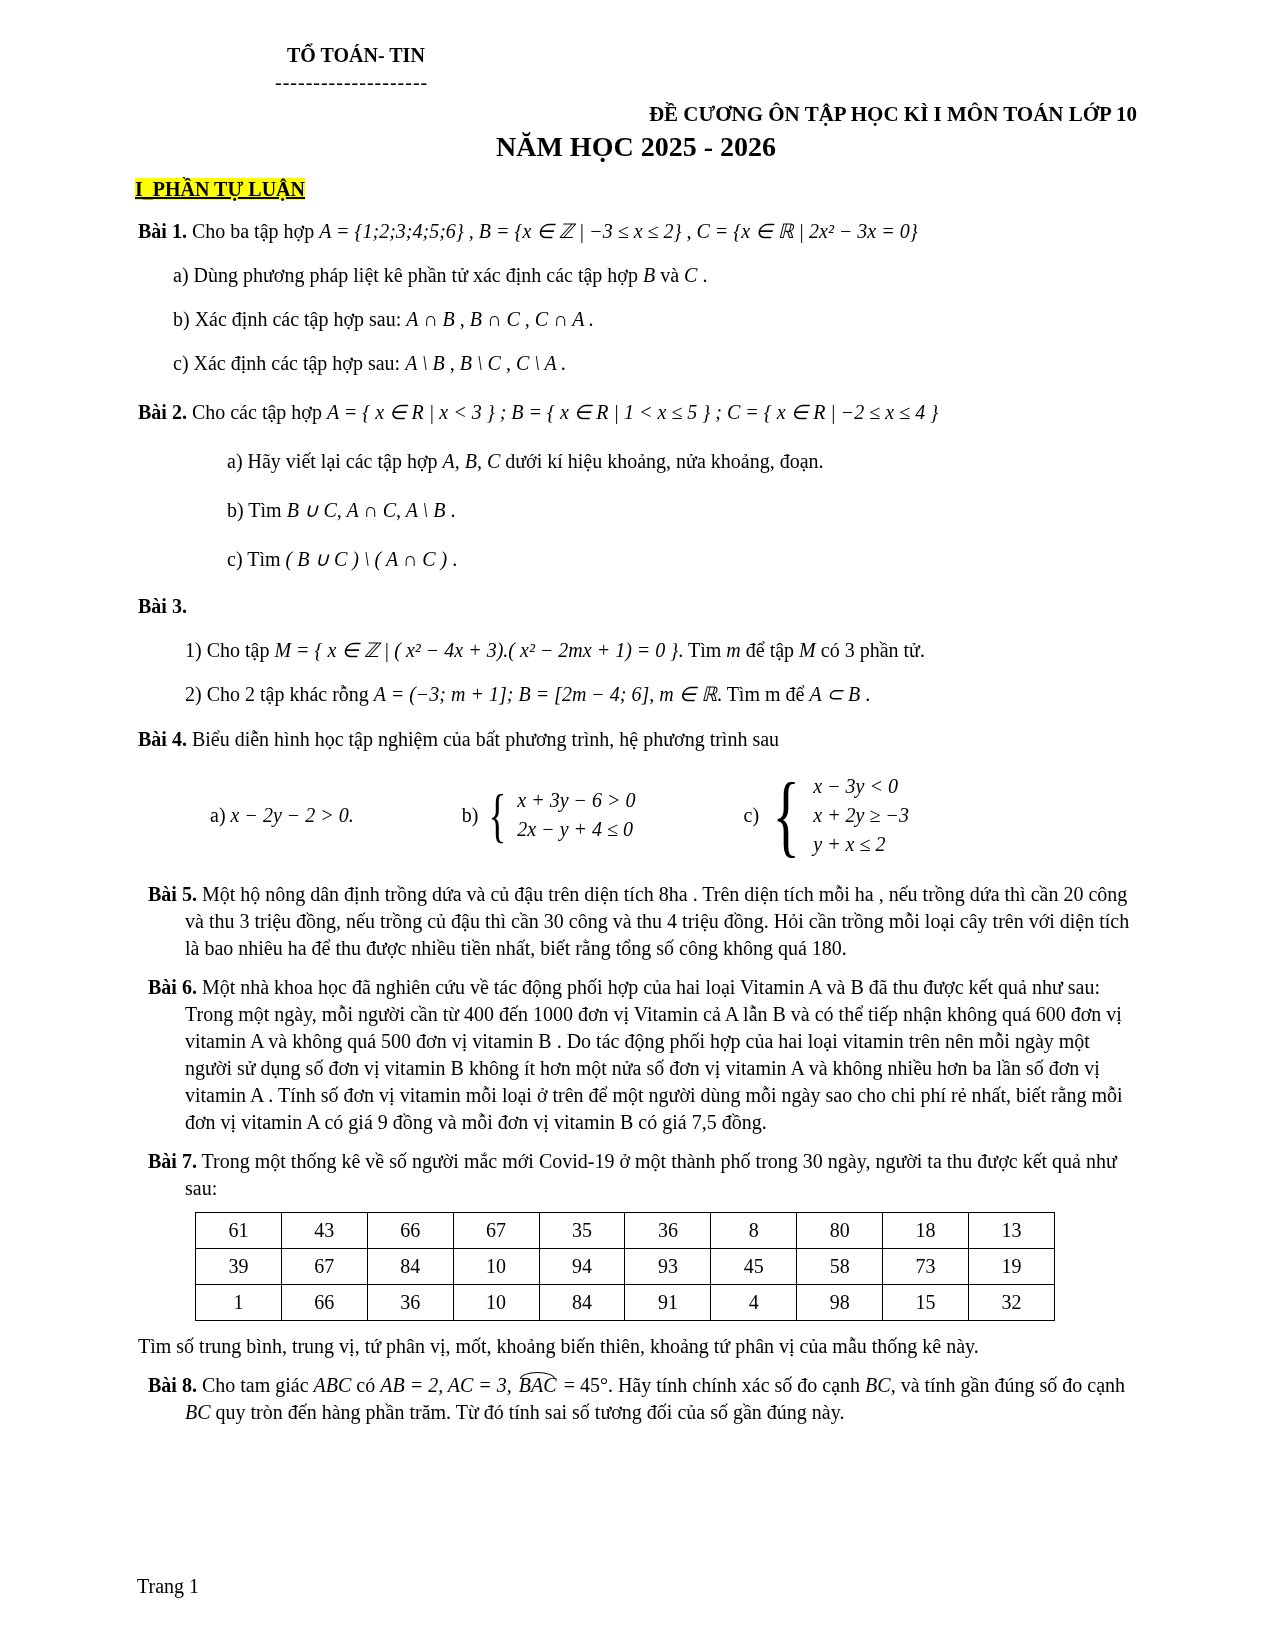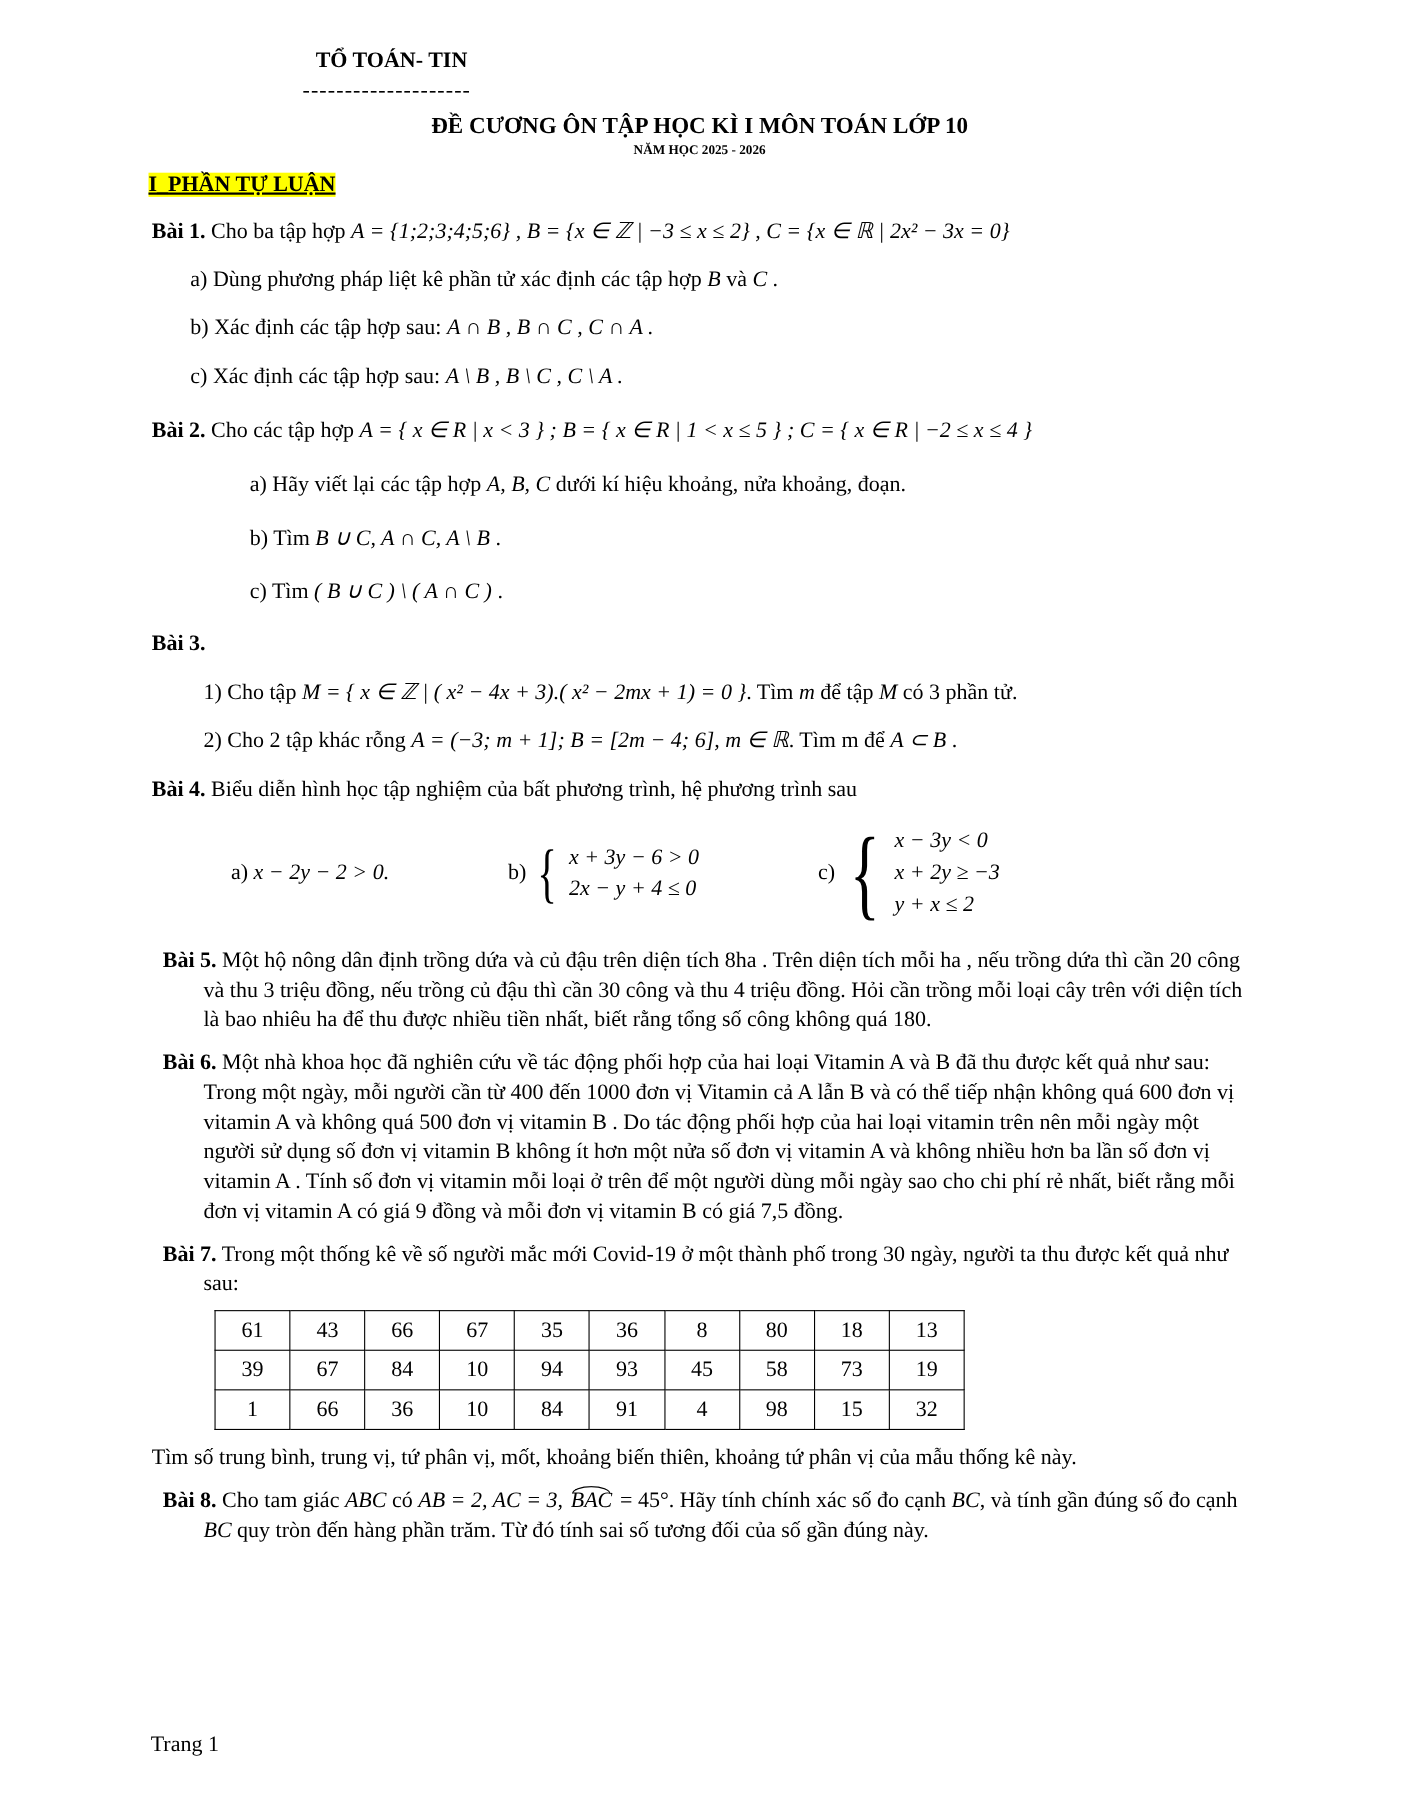--- a/index.html
+++ b/index.html
@@ -17,33 +17,33 @@
   .sub{margin-top:17px}
   .sub-b1{margin-left:38px}
   .sub-b2{margin-left:92px}
   .sub-b3{margin-left:50px}
   .sub2{margin-top:22px}
   .hang{margin-left:50px;text-indent:-37px;margin-top:12px}
   
   .h-school{font-weight:bold;margin-left:2px}
   .h-dept{font-weight:bold;margin-left:152px}
   .h-div{margin-left:140px;letter-spacing:1px}
-  .h-title{font-weight:bold;text-align:center;margin-top:4px;font-size:21px}
-  .h-year{font-weight:bold;text-align:center;font-size:12px}
+  .h-title{font-weight:bold;text-align:right;margin-top:4px;font-size:21px}
+  .h-year{font-weight:bold;text-align:center;font-size:28px}
   .sec{margin-top:10px}
   .hl{background:#ffff00;font-weight:bold;text-decoration:underline}
   
   .sys-row{display:flex;align-items:center;margin-top:16px;margin-left:75px;gap:108px}
   .sys-item{display:flex;align-items:center;gap:5px}
   .brace{display:inline-block;font-weight:400;transform:scaleX(.62);transform-origin:center;line-height:1}
   .b2{font-size:60px}
   .b3{font-size:92px}
   .sys-lines{display:inline-flex;flex-direction:column;line-height:1.45}
   
-  .tbl{border-collapse:collapse;table-layout:fixed;width:682px;margin:10px 0 12px 60px}
+  .tbl{border-collapse:collapse;table-layout:fixed;width:860px;margin:10px 0 12px 60px}
   .tbl td{border:1px solid #000;text-align:center;height:35px;padding:0;font-size:20px}
   
   .hat{position:relative;font-style:italic;padding:0 2px}
   .hat::before{content:"";position:absolute;left:8%;right:8%;top:-2px;height:6px;
     border:solid #000;border-width:1.6px 1.6px 0 1.6px;border-radius:50%/100% 100% 0 0}
   .footer{position:absolute;left:137px;bottom:50px;font-size:20px}
 </style>
 </head>
 <body>
 

